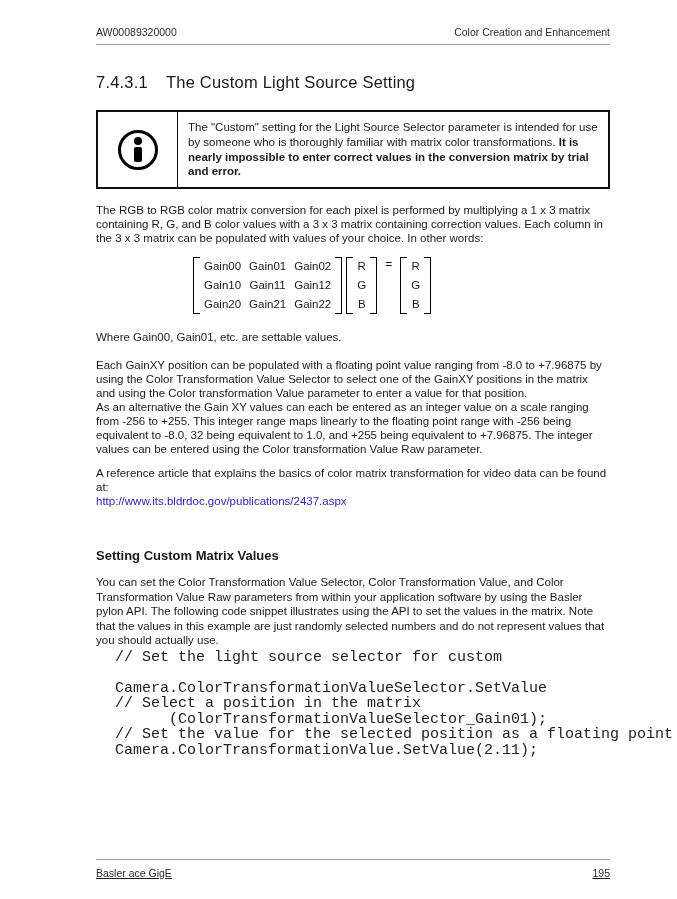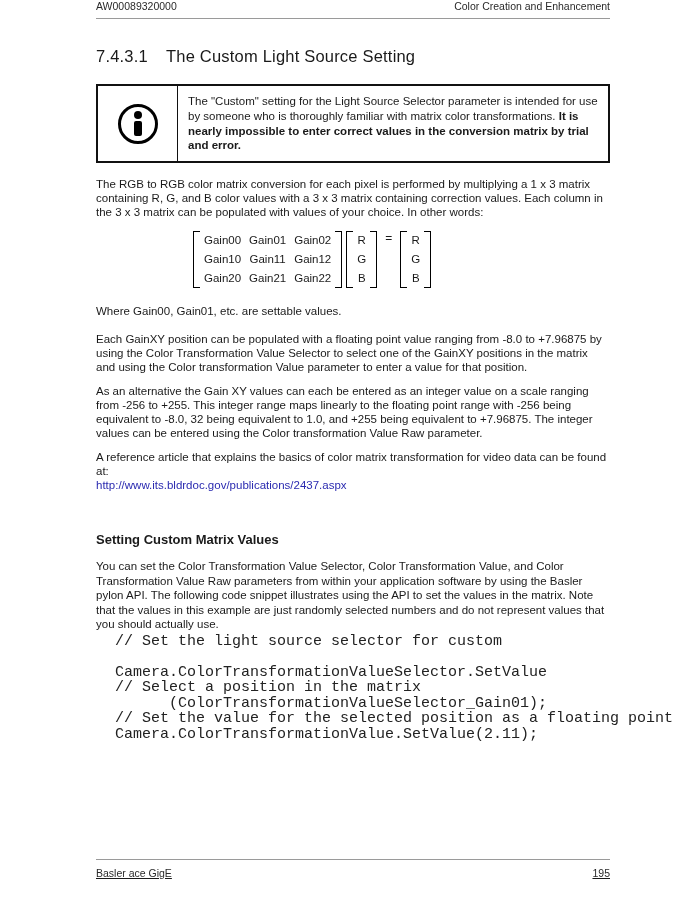--- a/index.html
+++ b/index.html
@@ -10,20 +10,21 @@
     height: 899px;
     background: #ffffff;
     font-family: "Liberation Sans", "DejaVu Sans", sans-serif;
     color: #1a1a1a;
     overflow: hidden;
   }
   .content { margin-left: 96px; margin-right: 67px; }
 
   
   .header-row {
+    padding-top: 26px;
     display: flex;
     justify-content: space-between;
     align-items: baseline;
     font-size: 10.5px;
     color: #2a2a2a;
   }
   .rule { border: none; border-top: 1px solid #9a9a9a; margin-top: 6px; height: 0; }
 
   
   .section-heading {
@@ -70,21 +71,21 @@
     font-size: 11.5px;
     line-height: 14.8px;
   }
   .note-bold { font-weight: bold; }
 
   
   .para { font-size: 11.5px; line-height: 14px; }
   .p-intro { margin-top: 14px; }
   .p-where { margin-top: 16px; }
   .p-gainxy { margin-top: 14px; }
-  .p-alt { margin-top: 10px; }
+  .p-alt { }
   .p-ref { margin-top: 10px; }
   .link-line { font-size: 11.5px; line-height: 14px; }
   .link { color: #2a2ab0; text-decoration: none; cursor: pointer; }
 
   
   .equation {
     margin-top: 12px;
     margin-left: 97px;
     display: flex;
     align-items: flex-start;

